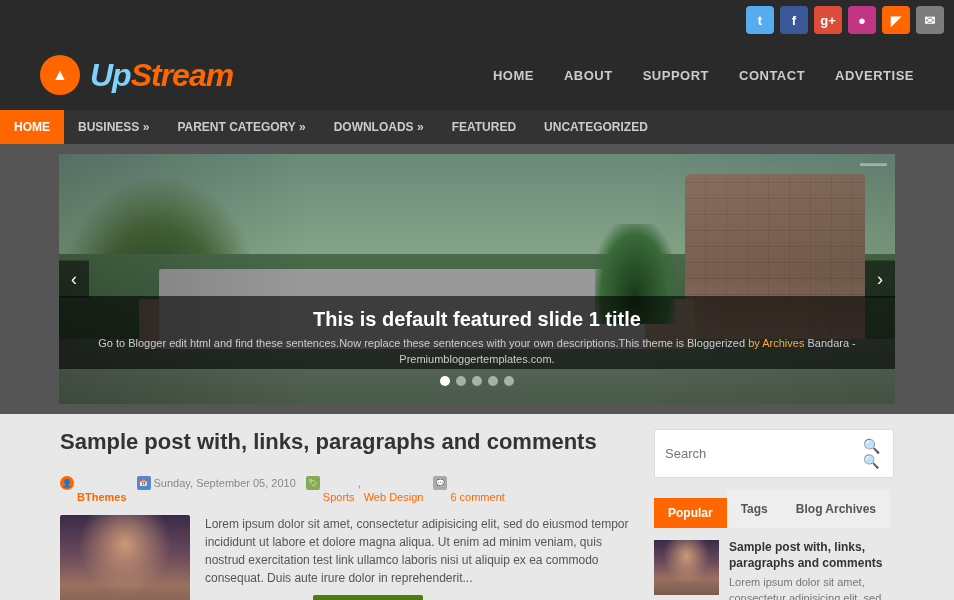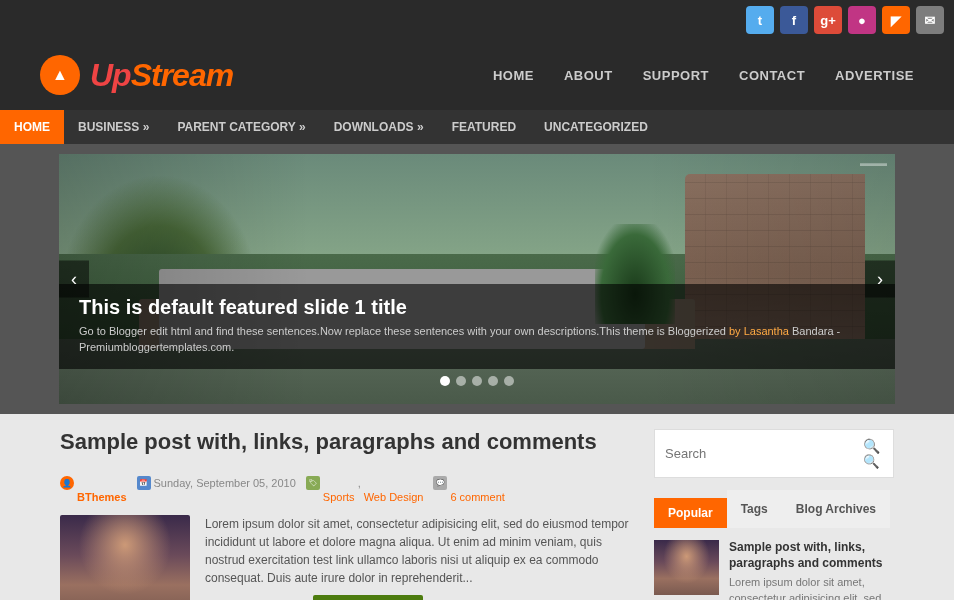--- a/index.html
+++ b/index.html
@@ -14,21 +14,21 @@
     .social-instagram { background: #c13584; }
     .social-rss { background: #ff6600; }
     .social-email { background: #7d7d7d; }
 
     
     .header { background: #2a2a2a; padding: 15px 40px; display: flex; align-items: center; justify-content: space-between; }
     .logo { display: flex; align-items: center; gap: 10px; }
     .logo-icon { width: 40px; height: 40px; background: #ff6600; border-radius: 50%; display: flex; align-items: center; justify-content: center; }
     .logo-icon::after { content: '▲'; color: white; font-size: 16px; }
     .logo-text { font-size: 32px; font-weight: bold; color: white; font-style: italic; letter-spacing: -1px; }
-    .logo-text span { color: #ef4444; }
+    .logo-text span { color: #7dd3fc; }
     .main-nav { display: flex; gap: 30px; }
     .main-nav a { color: #cccccc; text-decoration: none; font-size: 13px; font-weight: bold; text-transform: uppercase; letter-spacing: 0.5px; }
 
     
     .cat-nav { background: #333333; padding: 0; display: flex; align-items: center; }
     .cat-nav a { color: #cccccc; text-decoration: none; font-size: 12px; font-weight: bold; text-transform: uppercase; padding: 10px 14px; display: inline-block; }
     .cat-nav a:hover, .cat-nav a.active { color: white; background: #ff6600; }
     .cat-nav .has-sub::after { content: ' »'; }
 
     
@@ -146,23 +146,23 @@
       <div class="building-right" style="position:absolute; top:20px; right:30px; width:180px; height:200px; background: linear-gradient(to bottom, #8a7060, #7a6050, #9a8070); border-top-left-radius: 5px;"></div>
       <div style="position:absolute; top:20px; right:30px; width:180px; height:200px; opacity:0.3; background: repeating-linear-gradient(0deg, transparent, transparent 15px, rgba(0,0,0,0.3) 15px, rgba(0,0,0,0.3) 16px), repeating-linear-gradient(90deg, transparent, transparent 20px, rgba(0,0,0,0.2) 20px, rgba(0,0,0,0.2) 21px);"></div>
       <div style="position:absolute; bottom:0; left:0; right:0; height:65px; background: linear-gradient(to bottom, #5a6a5a, #4a5a4a);"></div>
       <div style="position:absolute; bottom:55px; left:80px; right:200px; height:50px; background: #8a7a6a; border-radius: 3px 3px 0 0;"></div>
       <div style="position:absolute; bottom:55px; left:100px; right:250px; height:80px; background: #999; border-radius: 3px;"></div>
       <div class="trees-right" style="position:absolute; bottom:80px; right:220px; width:80px; height:100px; background: radial-gradient(ellipse at 50% 70%, #1a3a1a, #3a6a3a 60%, transparent 80%);"></div>
       <div style="position:absolute; top:0; left:0; right:0; bottom:0; background: linear-gradient(to right, rgba(0,0,0,0.2), transparent 30%, transparent 70%, rgba(0,0,0,0.1));"></div>
     </div>
     <button class="slider-arrow left">‹</button>
     <button class="slider-arrow right">›</button>
-    <div style="position:absolute; bottom:35px; left:0; right:0; background: rgba(0,0,0,0.6); padding: 12px 20px 14px;">
+    <div style="position:absolute; bottom:35px; left:0; right:0; background: rgba(0,0,0,0.6); padding: 12px 20px 2px; text-align: center;">
       <div class="slide-title">This is default featured slide 1 title</div>
-      <div class="slide-desc">Go to Blogger edit html and find these sentences.Now replace these sentences with your own descriptions.This theme is Bloggerized <a href="#">by Lasantha</a> Bandara - Premiumbloggertemplates.com.</div>
+      <div class="slide-desc">Go to Blogger edit html and find these sentences.Now replace these sentences with your own descriptions.This theme is Bloggerized <a href="#">by Archives</a> Bandara - Premiumbloggertemplates.com.</div>
     </div>
     <div class="slider-dots" style="bottom:18px;">
       <div class="dot active"></div>
       <div class="dot"></div>
       <div class="dot"></div>
       <div class="dot"></div>
       <div class="dot"></div>
     </div>
     <div style="position:absolute; top:4px; right:8px; font-size:9px; color:rgba(255,255,255,0.4);">▬▬▬</div>
   </div>

